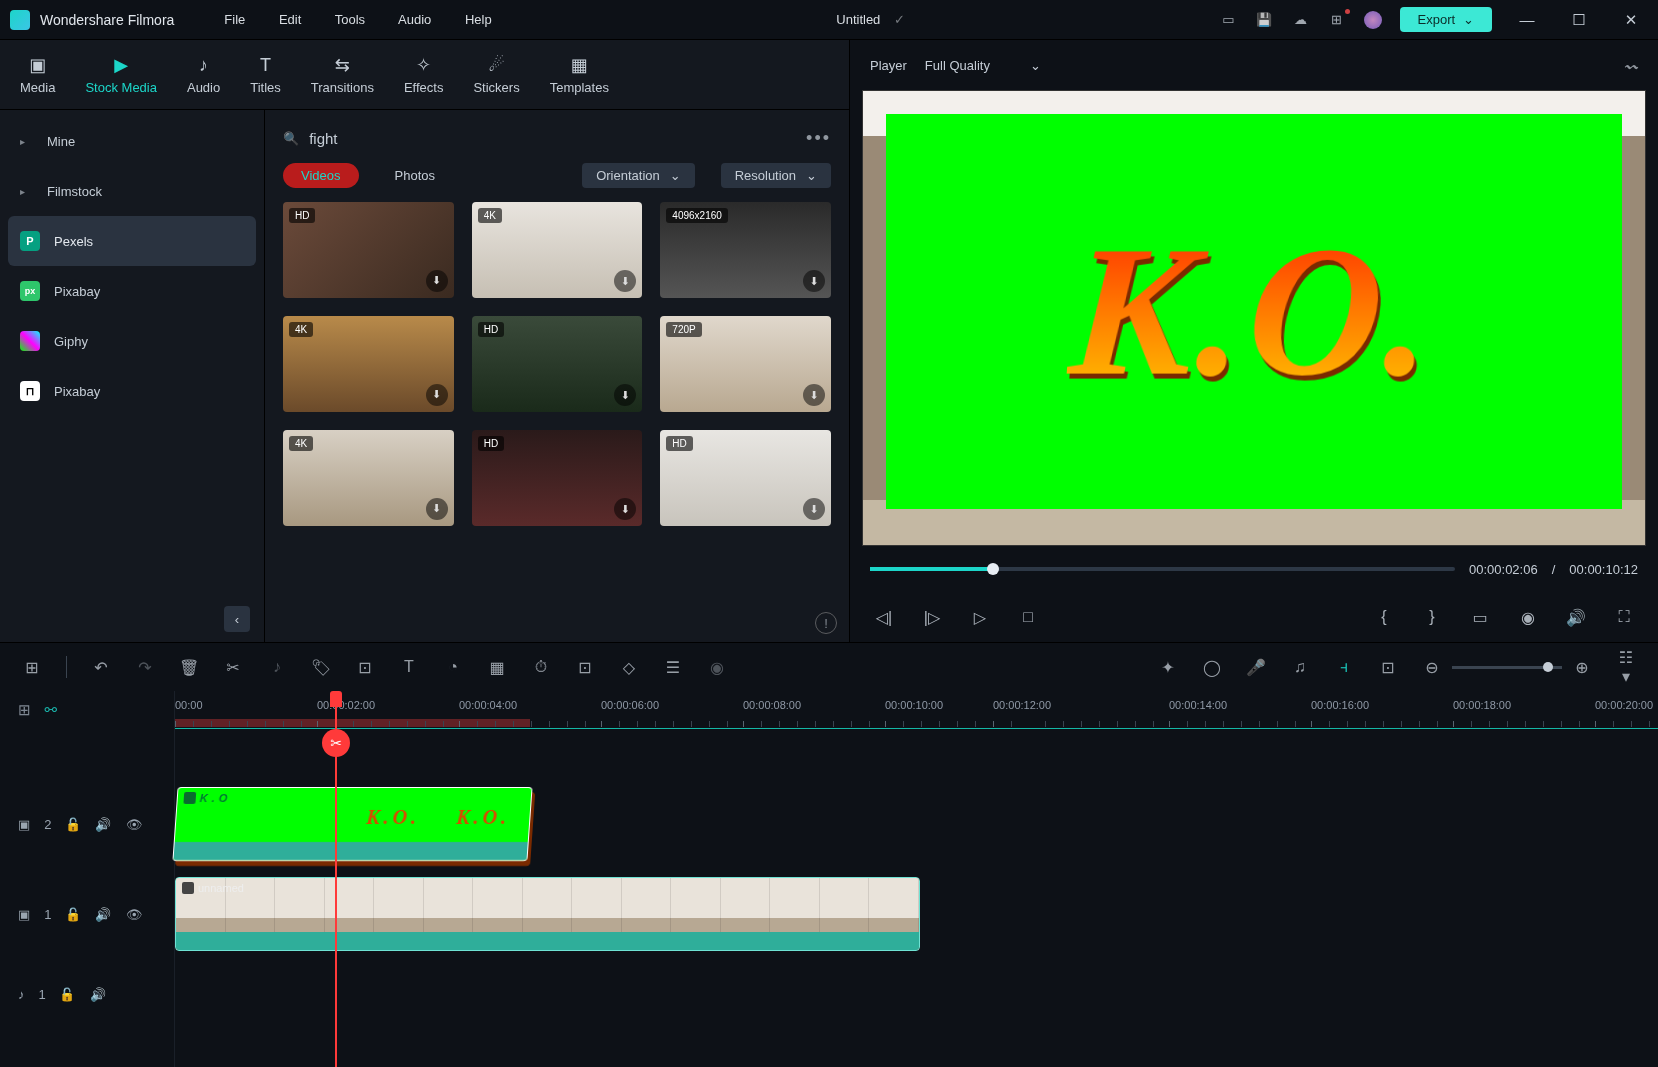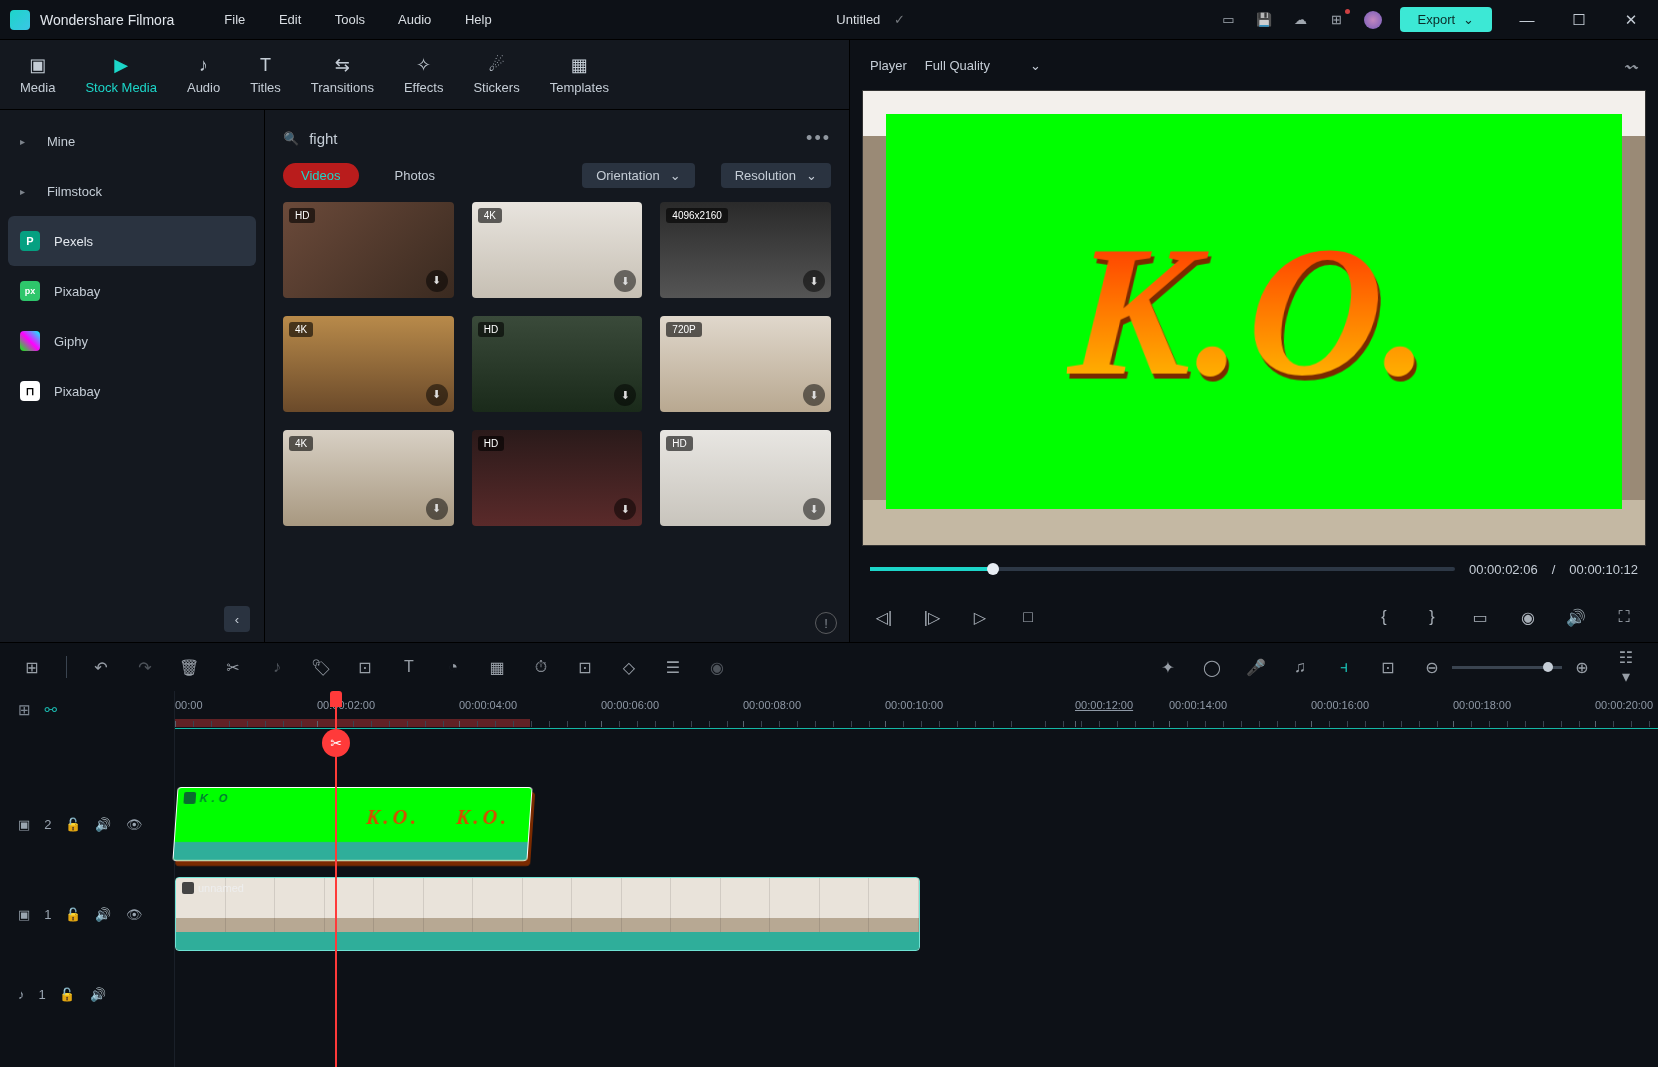--- a/index.html
+++ b/index.html
@@ -412,21 +412,21 @@
           <span class="minitick" style="left: 676px;"></span>
           <span class="minitick" style="left: 694px;"></span>
           <span class="rtick" style="left: 710px;">00:00:10:00</span>
           <span class="minitick" style="left: 728px;"></span>
           <span class="minitick" style="left: 746px;"></span>
           <span class="minitick" style="left: 764px;"></span>
           <span class="minitick" style="left: 782px;"></span>
           <span class="minitick" style="left: 800px;"></span>
           <span class="minitick" style="left: 818px;"></span>
           <span class="minitick" style="left: 836px;"></span>
-          <span class="rtick" style="left: 900px; text-decoration: underline;">00:00:12:00</span>
+          <span class="rtick" style="left: 818px;">00:00:12:00</span>
           <span class="minitick" style="left: 870px;"></span>
           <span class="minitick" style="left: 888px;"></span>
           <span class="minitick" style="left: 906px;"></span>
           <span class="minitick" style="left: 924px;"></span>
           <span class="minitick" style="left: 942px;"></span>
           <span class="minitick" style="left: 960px;"></span>
           <span class="minitick" style="left: 978px;"></span>
           <span class="rtick" style="left: 994px;">00:00:14:00</span>
           <span class="minitick" style="left: 1012px;"></span>
           <span class="minitick" style="left: 1030px;"></span>

